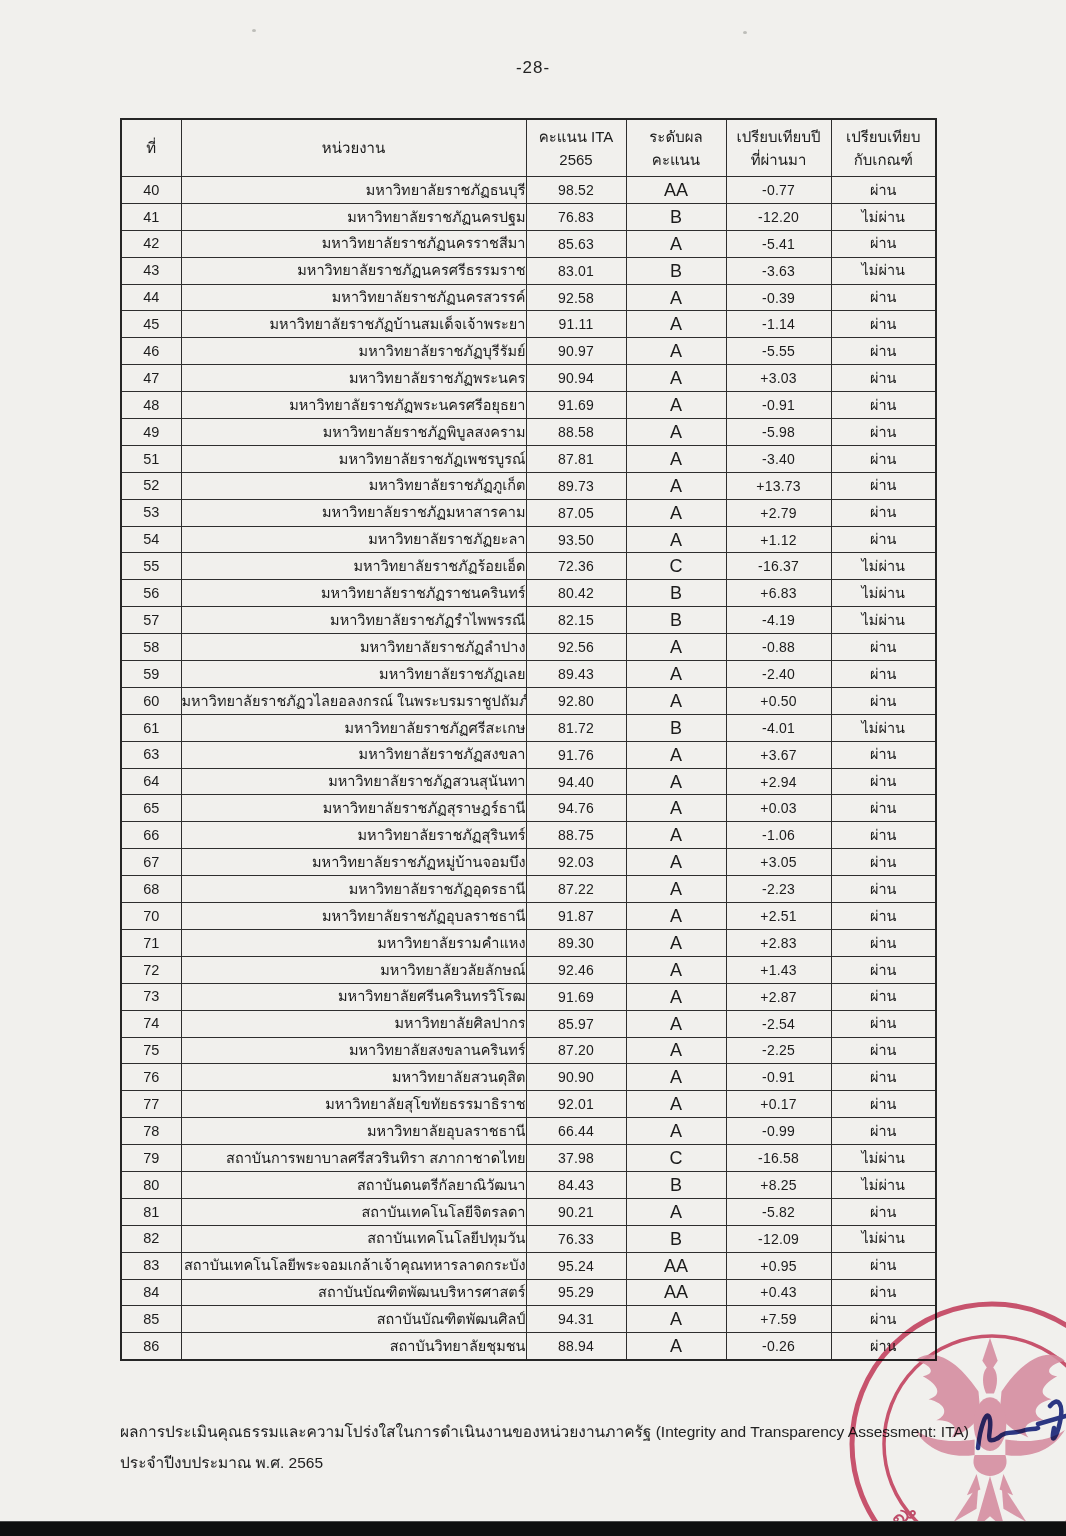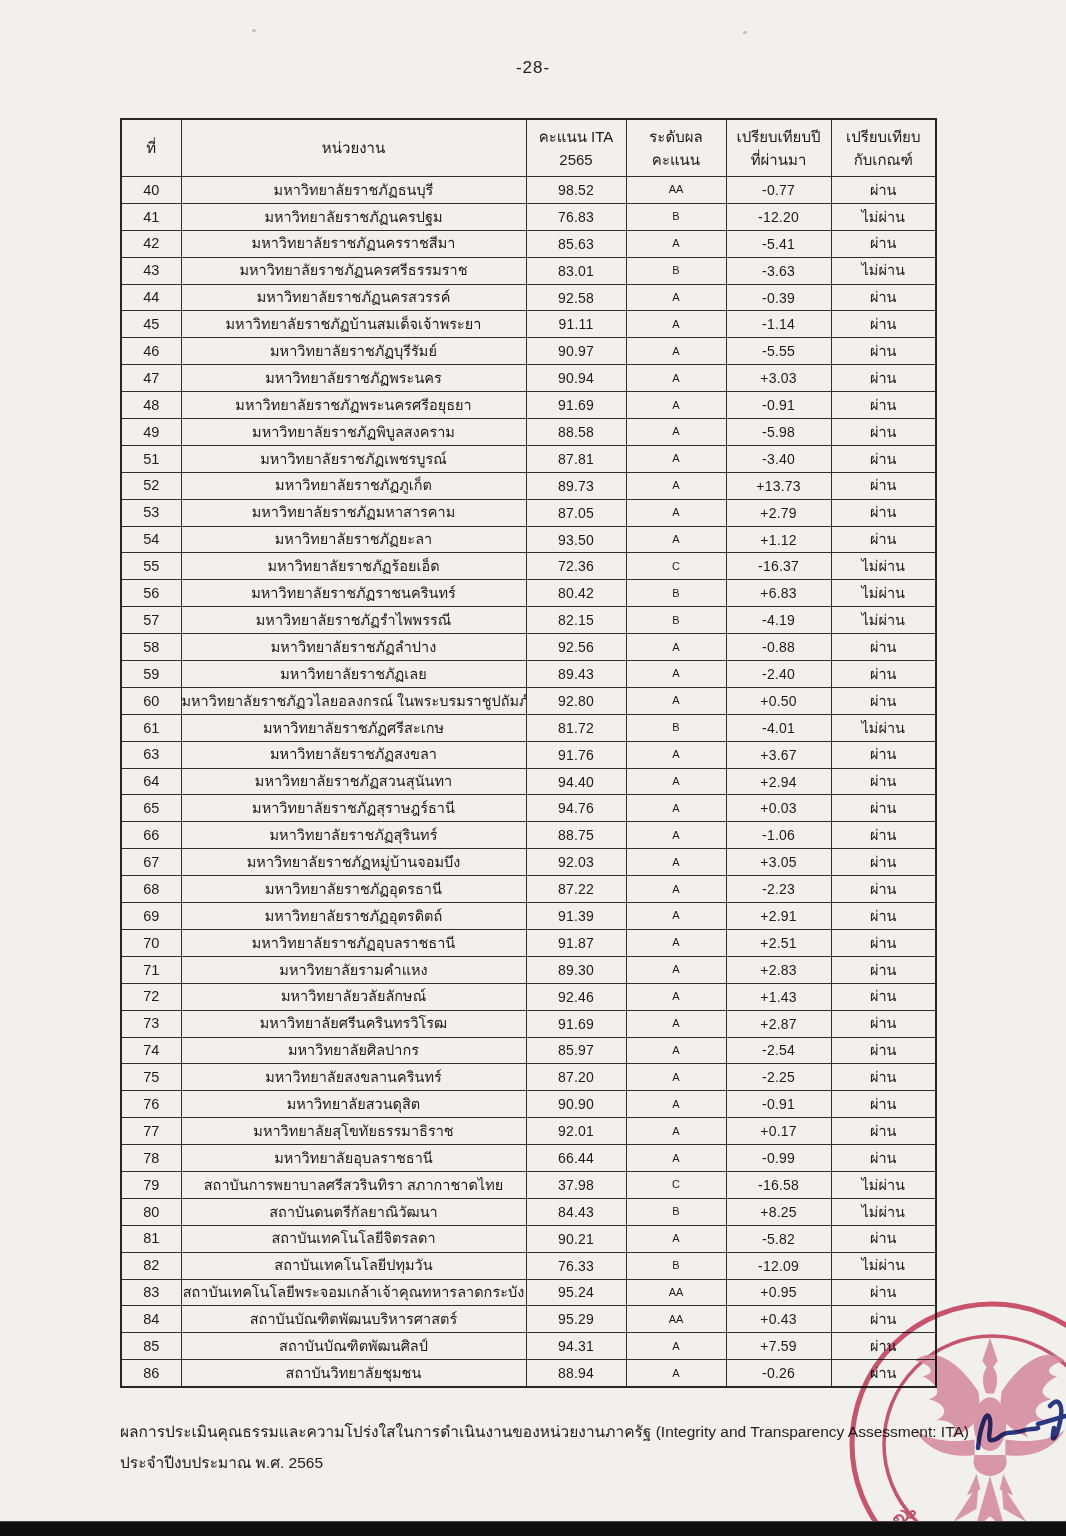--- a/index.html
+++ b/index.html
@@ -46,23 +46,23 @@
   col.c-score{width:100px;}
   col.c-grade{width:100px;}
   col.c-delta{width:105px;}
   col.c-criteria{width:105px;}
 
   thead th{height:56px;vertical-align:middle;font-size:15px;text-align:center;}
   thead .hline{line-height:1.55;}
 
   tbody td{height:25.9px;font-size:14.5px;line-height:1;vertical-align:middle;}
   td.col-no,td.col-score,td.col-grade,td.col-delta,td.col-criteria{text-align:center;}
-  td.col-agency{text-align:center;padding-left:14px;}
+  td.col-agency{text-align:right;padding-left:14px;}
   td.col-score,td.col-delta{font-size:14px;letter-spacing:.2px;}
-  td.col-grade{font-size:11px;}
+  td.col-grade{font-size:18px;}
 
   .footer{
     position:absolute;left:120px;top:1416px;width:880px;
     font-size:15.5px;line-height:2.0;color:#222;
   }
 
   
   .stamp{
     position:absolute;left:842px;top:1294px;width:300px;height:300px;
     mix-blend-mode:multiply;opacity:.92;
@@ -336,28 +336,20 @@
     </tr>
         <tr>
       <td class="col-no">68</td>
       <td class="col-agency">มหาวิทยาลัยราชภัฏอุดรธานี</td>
       <td class="col-score">87.22</td>
       <td class="col-grade">A</td>
       <td class="col-delta">-2.23</td>
       <td class="col-criteria">ผ่าน</td>
     </tr>
         <tr>
-      <td class="col-no">69</td>
-      <td class="col-agency">มหาวิทยาลัยราชภัฏอุตรดิตถ์</td>
-      <td class="col-score">91.39</td>
-      <td class="col-grade">A</td>
-      <td class="col-delta">+2.91</td>
-      <td class="col-criteria">ผ่าน</td>
-    </tr>
-        <tr>
       <td class="col-no">70</td>
       <td class="col-agency">มหาวิทยาลัยราชภัฏอุบลราชธานี</td>
       <td class="col-score">91.87</td>
       <td class="col-grade">A</td>
       <td class="col-delta">+2.51</td>
       <td class="col-criteria">ผ่าน</td>
     </tr>
         <tr>
       <td class="col-no">71</td>
       <td class="col-agency">มหาวิทยาลัยรามคำแหง</td>

